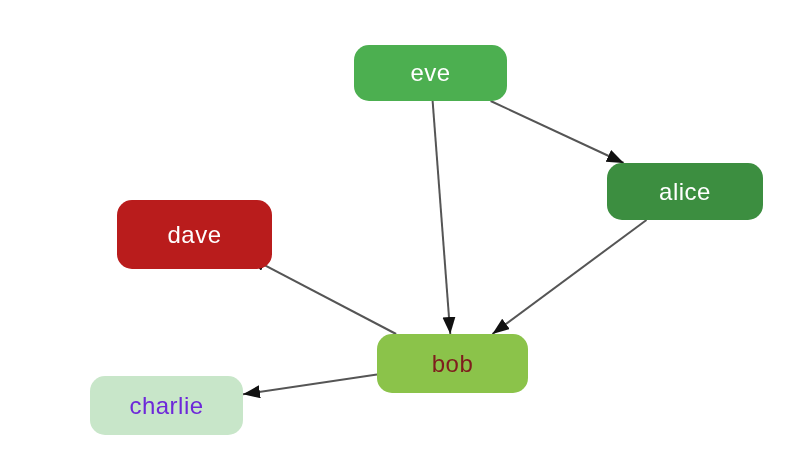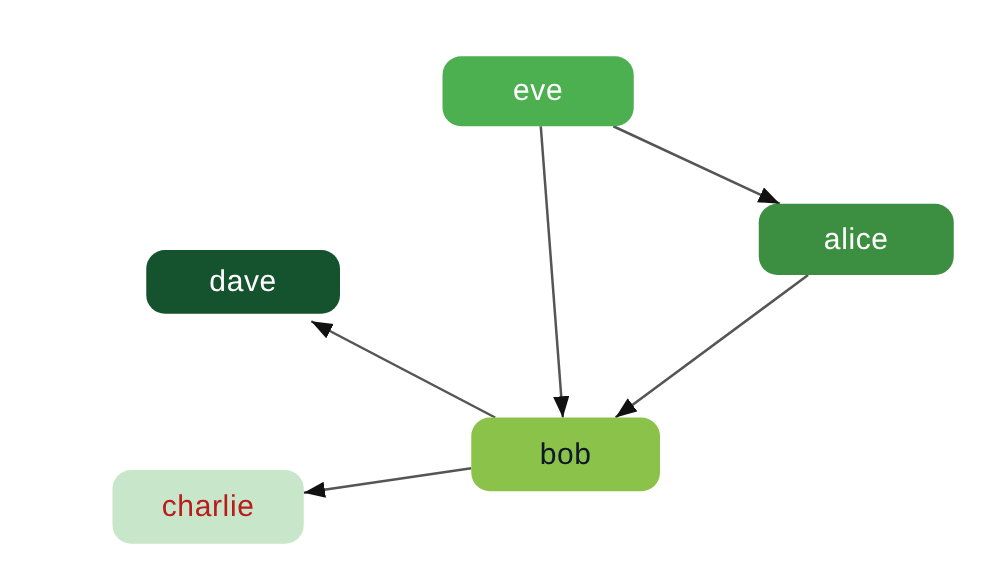--- a/index.html
+++ b/index.html
@@ -52,22 +52,22 @@
       <line x1="396.1222222222222" y1="319" x2="248.96666666666667" y2="242" stroke="#555555" stroke-width="2" marker-end="url(#arrowhead)"></line>
       <line x1="377" y1="359.5874125874126" x2="243" y2="379.26573426573424" stroke="#555555" stroke-width="2" marker-end="url(#arrowhead)"></line>
     </svg>
 
 <div class="node" style="left: 354px; top: 30px; width: 153px; height: 56px; background: rgb(76, 175, 80); color: rgb(255, 255, 255);">
       <span>eve</span>
     </div>
     <div class="node" style="left: 607px; top: 148px; width: 156px; height: 57px; background: rgb(60, 142, 64); color: rgb(255, 255, 255);">
       <span>alice</span>
     </div>
-    <div class="node" style="left: 117px; top: 185px; width: 155px; height: 51px; background: #14532d; color: rgb(255, 255, 255);">
+    <div class="node" style="left: 117px; top: 185px; width: 155px; height: 69px; background: #b91c1c; color: rgb(255, 255, 255);">
       <span>dave</span>
     </div>
-    <div class="node" style="left: 377px; top: 319px; width: 151px; height: 59px; background: rgb(139, 195, 74); color: #0f172a;">
+    <div class="node" style="left: 377px; top: 319px; width: 151px; height: 59px; background: rgb(139, 195, 74); color: #7f1d1d;">
       <span>bob</span>
     </div>
-    <div class="node" style="left: 90px; top: 361px; width: 153px; height: 59px; background: rgb(200, 230, 201); color: #b91c1c;">
+    <div class="node" style="left: 90px; top: 361px; width: 153px; height: 59px; background: rgb(200, 230, 201); color: #6d28d9;">
       <span>charlie</span>
     </div>
   </div>
 
 </body></html>

